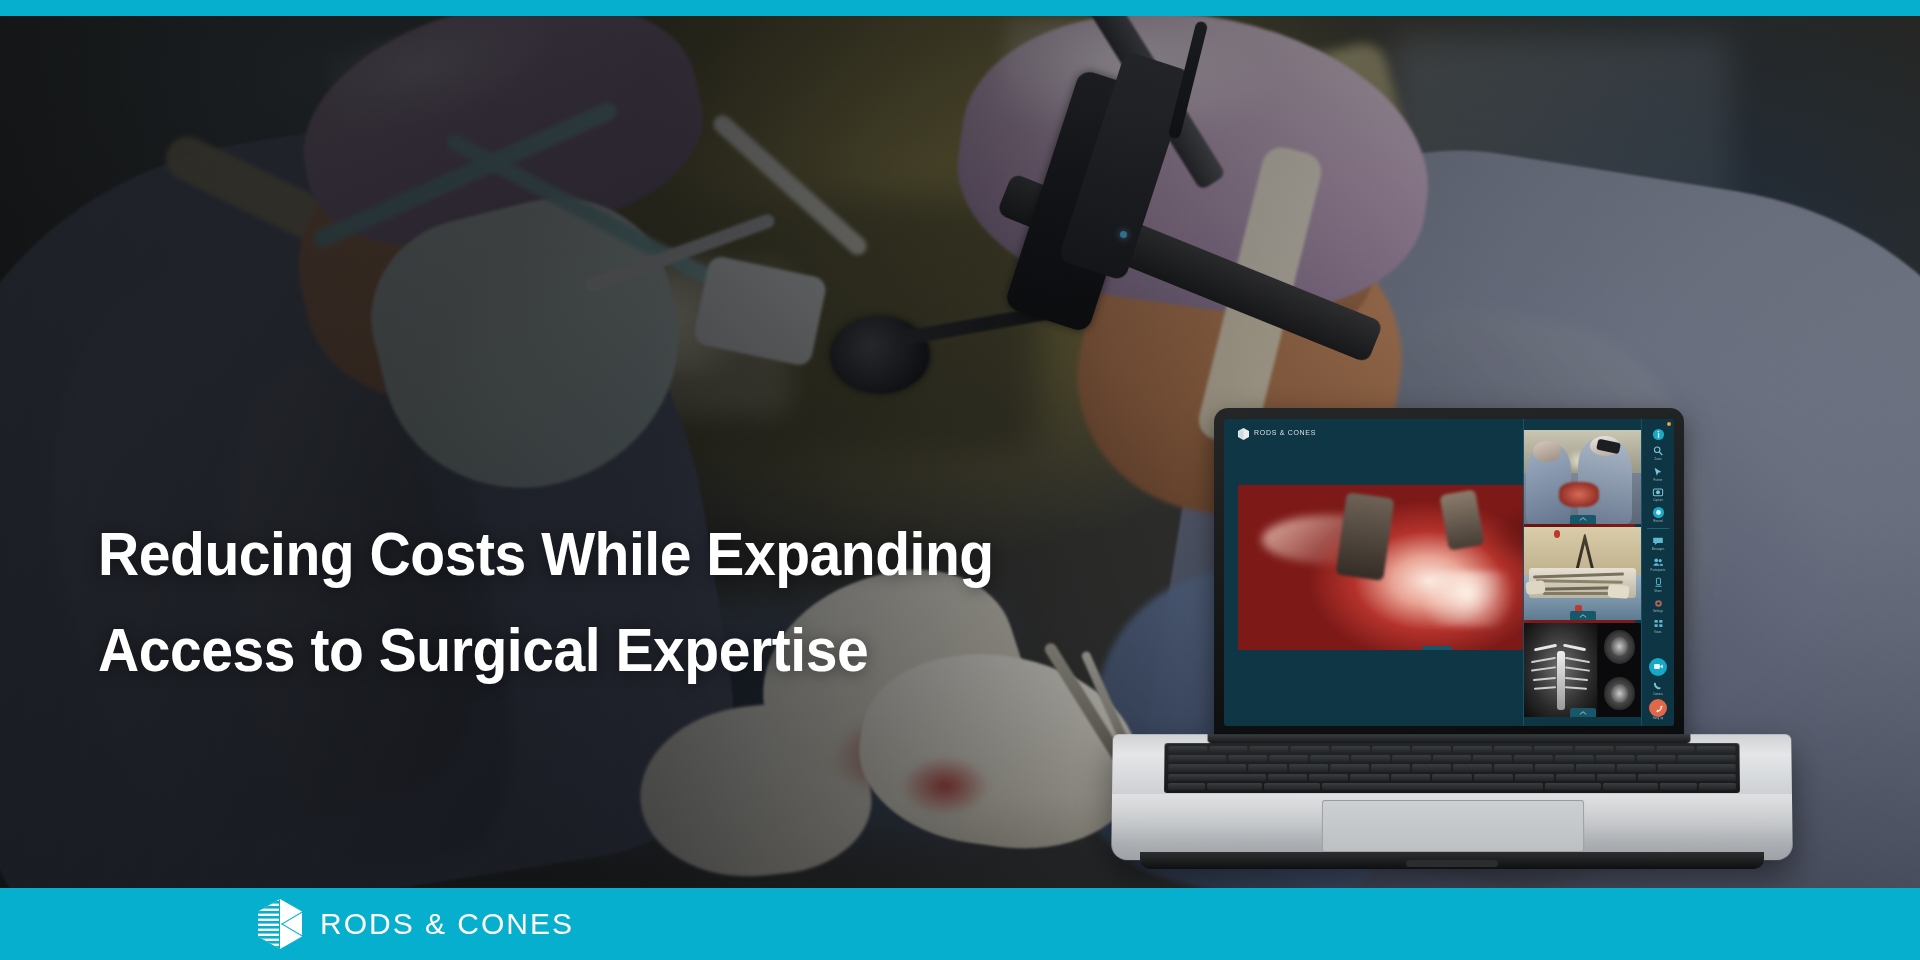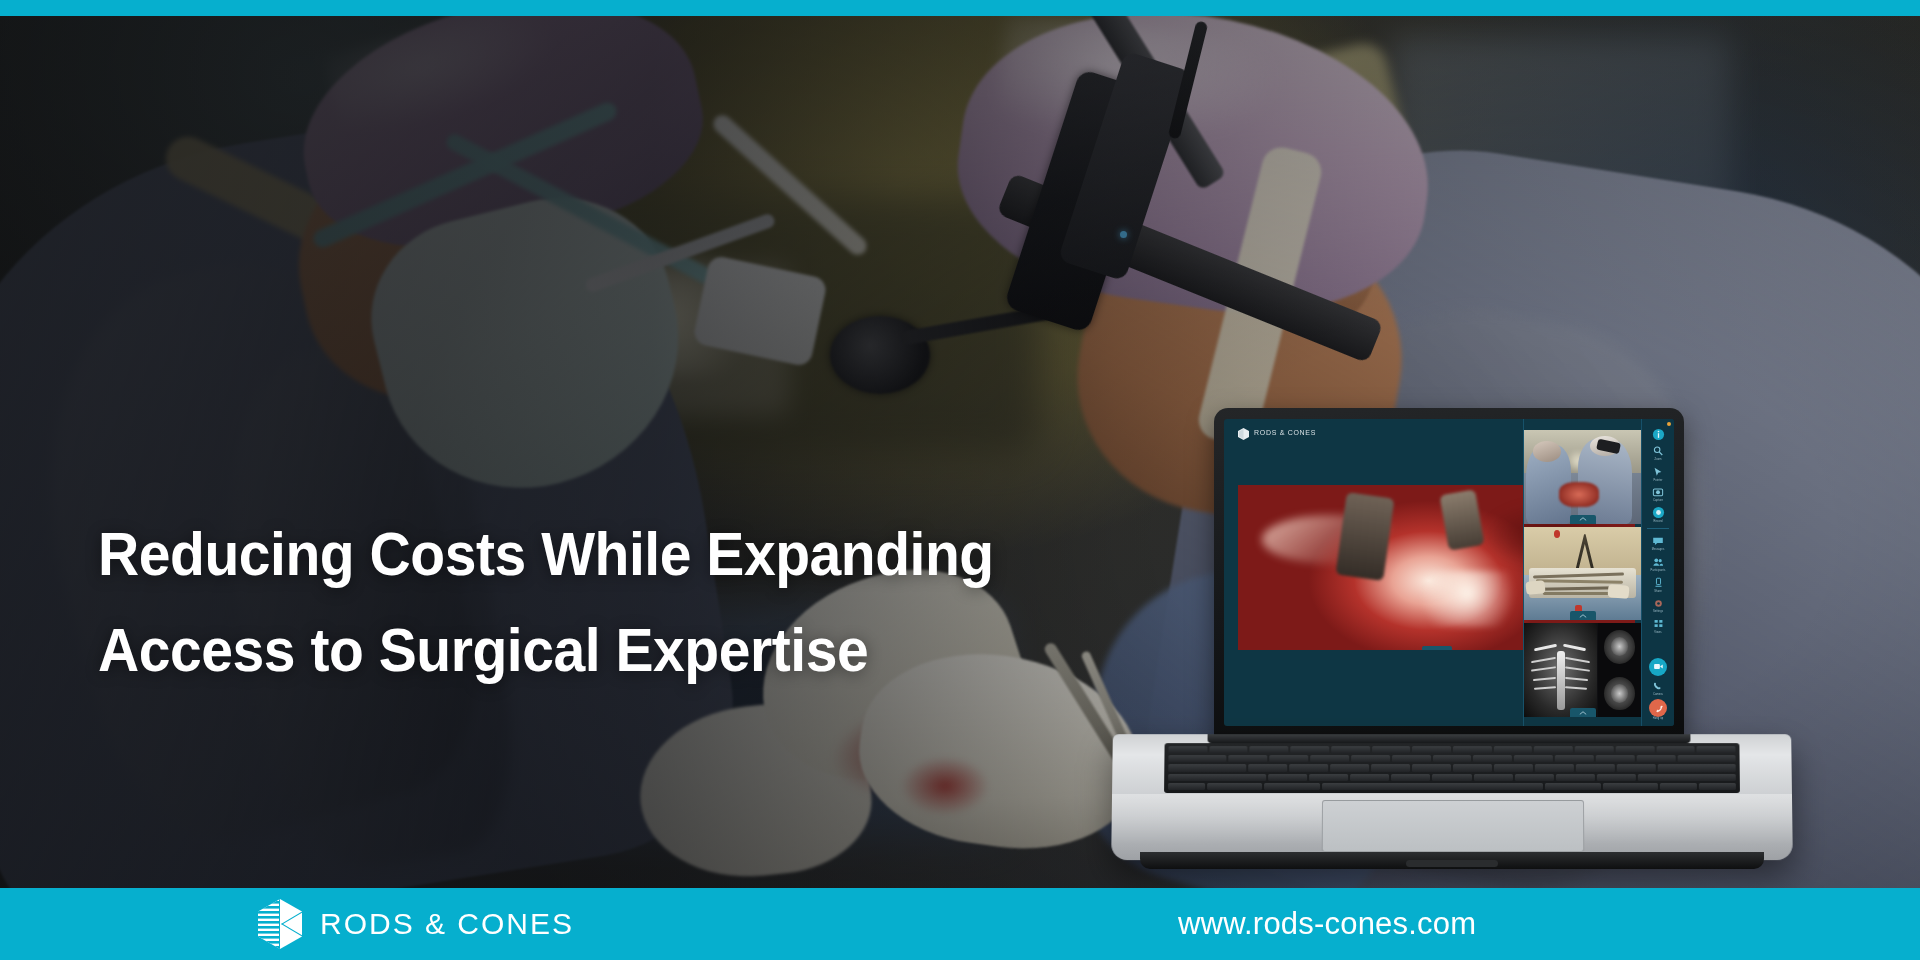--- a/index.html
+++ b/index.html
@@ -775,16 +775,15 @@
             </g>
             <polygon points="22,0 22,50 21,50 21,0" fill="#06AFCE"></polygon>
             <polygon points="23,25 44,12.5 44,13.8 24.2,25.6" fill="#06AFCE"></polygon>
             <polygon points="23,25 44,37.5 44,36.2 24.2,24.4" fill="#06AFCE"></polygon>
           </g>
         </svg>
       </span>
       <span class="brandname">RODS &amp; CONES</span>
     </div>
 
-    <a class="footer-url" href="#" style="text-decoration:none;">www.rods-cones.com</a>
   </div>
 
 </div>
 
 </body></html>

